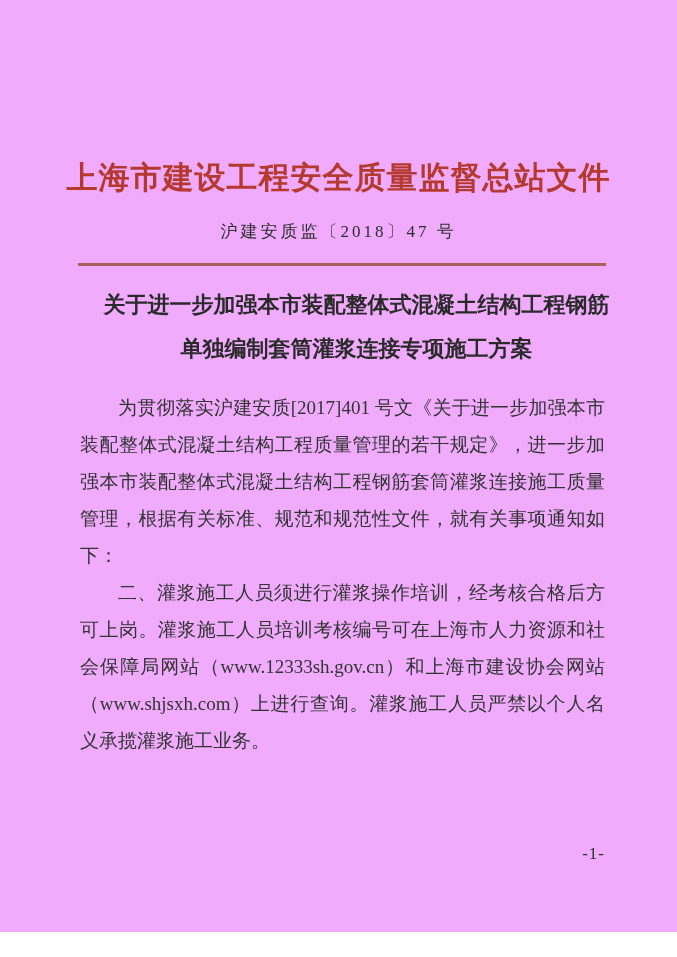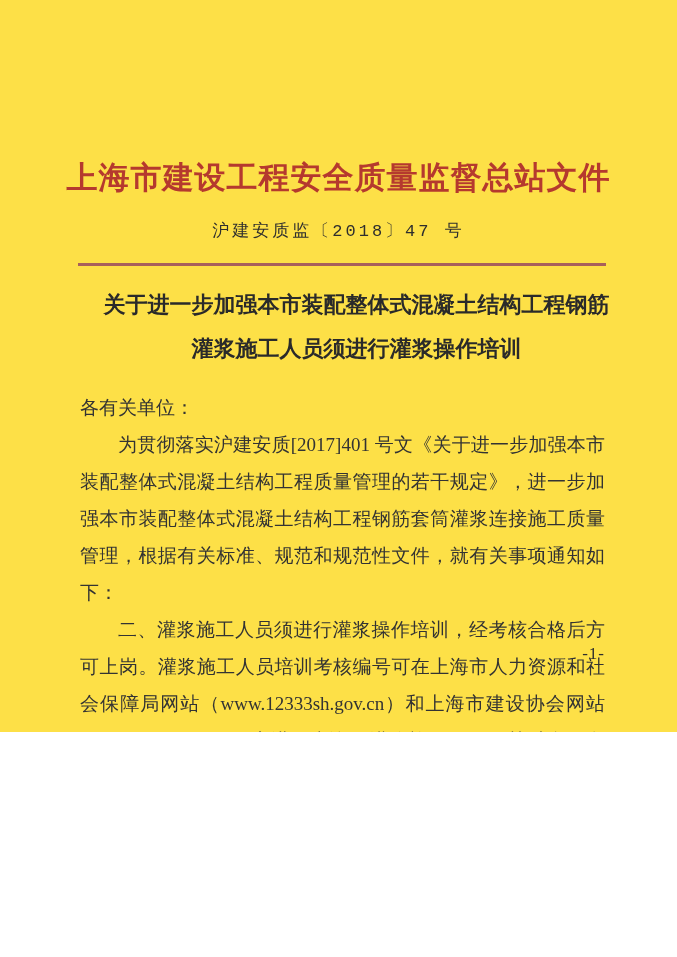--- a/index.html
+++ b/index.html
@@ -3,22 +3,22 @@
 <meta charset="utf-8">
 <style>
   html, body {
     margin: 0;
     padding: 0;
     background: #ffffff;
   }
   .page {
     position: relative;
     width: 677px;
-    height: 732px;
-    background: #fde047;
+    height: 932px;
+    background: #f0abfc;
     font-family: "Liberation Serif", serif;
     color: #3b3b3b;
     overflow: hidden;
   }
   .red-header {
     margin: 0;
     padding-top: 158px;
     text-align: center;
     font-size: 31px;
     font-weight: bold;
@@ -26,21 +26,20 @@
     color: #b5392e;
     line-height: 40px;
   }
   .doc-number {
     margin-top: 24px;
     text-align: center;
     font-size: 17px;
     letter-spacing: 3px;
     color: #2e2e2e;
     line-height: 20px;
-    font-family: Liberation Mono, monospace;
   }
   .red-divider {
     margin: 21px auto 0 auto;
     width: 528px;
     height: 3px;
     background: #a8605b;
     position: relative;
     left: 3px;
   }
   .doc-title {
@@ -84,24 +83,23 @@
 <div class="page">
 
   <h1 class="red-header">上海市建设工程安全质量监督总站文件</h1>
 
   <div class="doc-number">沪建安质监〔2018〕47 号</div>
 
   <div class="red-divider"></div>
 
   <h2 class="doc-title">
     <span class="title-line">关于进一步加强本市装配整体式混凝土结构工程钢筋</span>
-    <span class="title-line">灌浆施工人员须进行灌浆操作培训</span>
+    <span class="title-line">单独编制套筒灌浆连接专项施工方案</span>
   </h2>
 
   <div class="body-text">
-    <p class="salutation">各有关单位：</p>
     <p>为贯彻落实沪建安质[2017]401 号文《关于进一步加强本市装配整体式混凝土结构工程质量管理的若干规定》，进一步加强本市装配整体式混凝土结构工程钢筋套筒灌浆连接施工质量管理，根据有关标准、规范和规范性文件，就有关事项通知如下：</p>
     <p>二、灌浆施工人员须进行灌浆操作培训，经考核合格后方可上岗。灌浆施工人员培训考核编号可在上海市人力资源和社会保障局网站（www.12333sh.gov.cn）和上海市建设协会网站（www.shjsxh.com）上进行查询。灌浆施工人员严禁以个人名义承揽灌浆施工业务。</p>
   </div>
 
   <div class="page-number">-1-</div>
 
 </div>
 
 </body></html>

